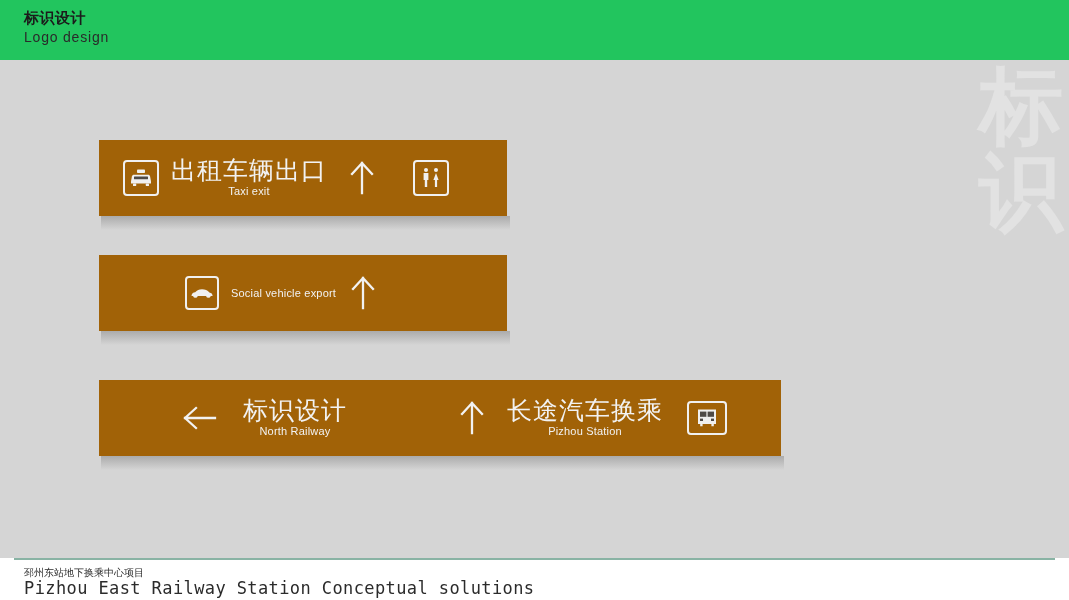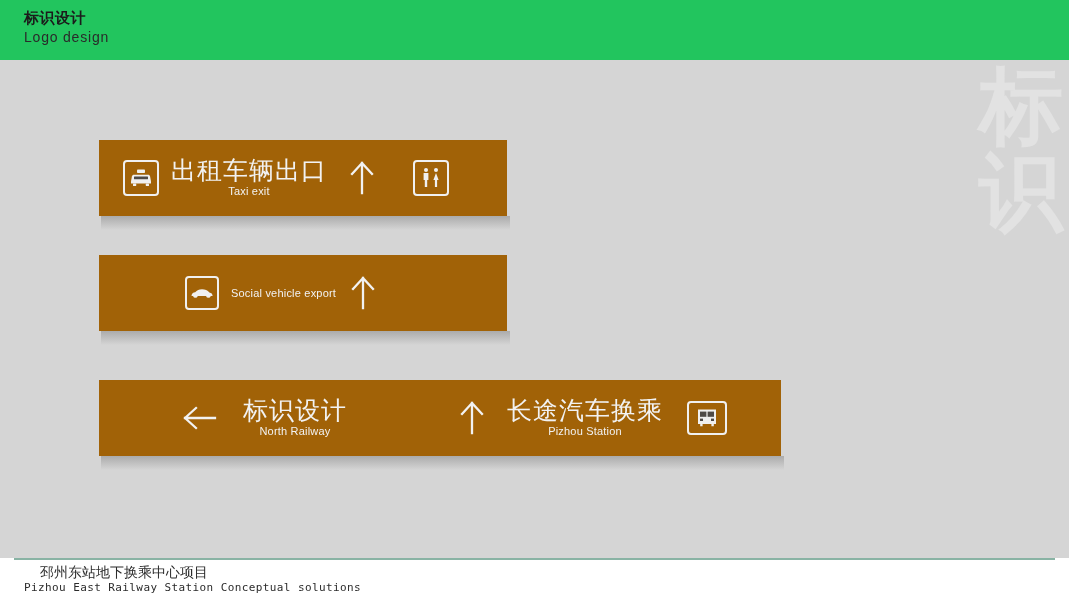--- a/index.html
+++ b/index.html
@@ -173,31 +173,30 @@
     left: 14px;
     top: 0px;
     width: 1041px;
     height: 2px;
     background: #89b3a4;
   }
   .footer-cn {
     position: absolute;
     left: 24px;
     top: 8px;
-    font-size: 14px;
+    font-size: 10px;
     line-height: 14px;
     color: #2b2b2b;
     font-family: Liberation Serif, serif;
-    margin-left: 16px;
   }
   .footer-en {
     position: absolute;
     left: 24px;
     top: 23px;
-    font-size: 11px;
+    font-size: 17px;
     line-height: 14px;
     color: #2b2b2b;
     letter-spacing: 0.4px;
     font-family: "DejaVu Sans Mono", monospace;
   }
 </style>
 </head>
 <body>
 
 <div class="page-header">

